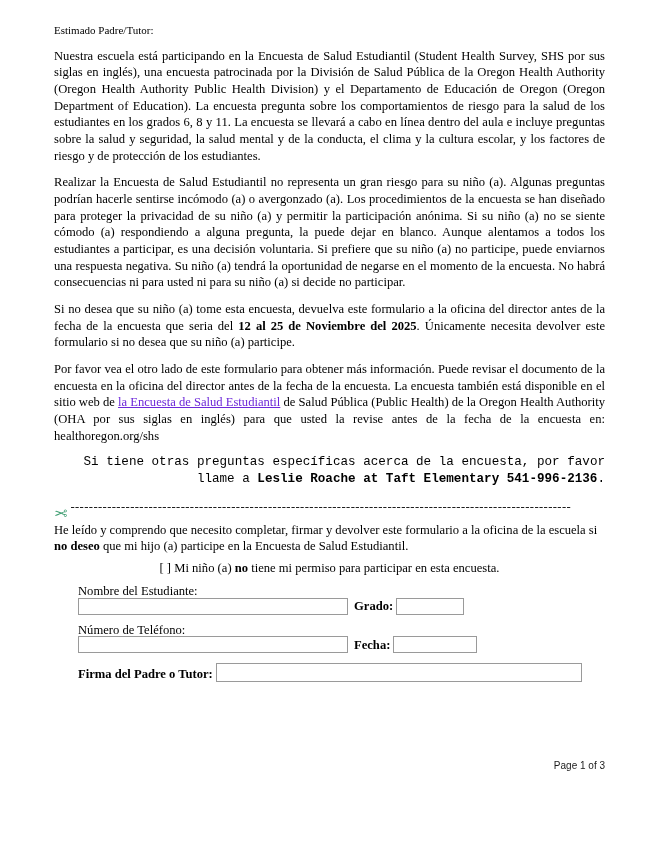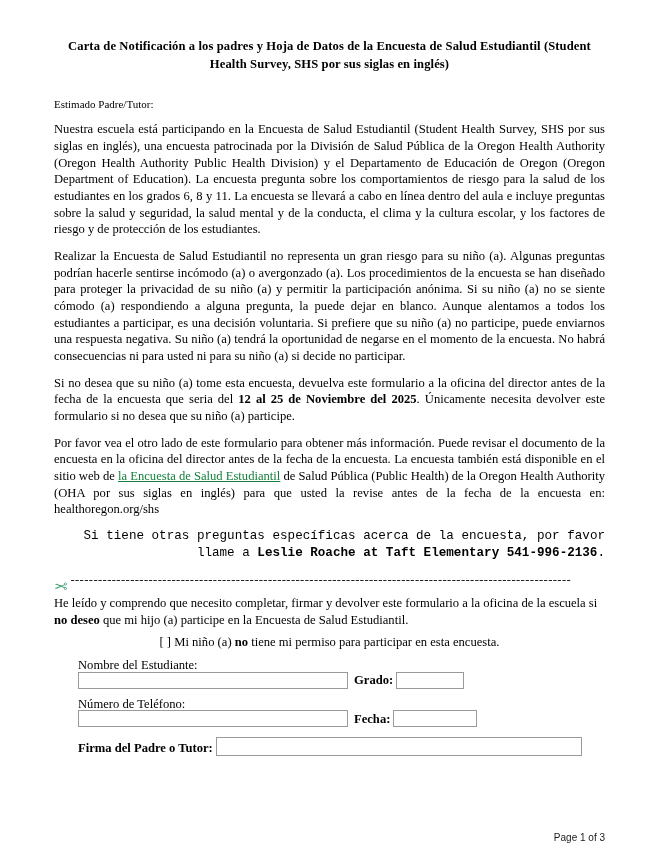--- a/index.html
+++ b/index.html
@@ -44,21 +44,21 @@
     padding-top: 10px;
     text-align: justify;
     text-justify: inter-word;
   }
   p.body-par.tight {
     text-align: right;
     font-family: Liberation Mono, monospace;
   }
   b, .b { font-weight: bold; }
   a.inline-link {
-    color: #15803d;
+    color: #6d28d9;
     text-decoration: underline;
   }
   .cutline {
     position: relative;
     padding-top: 11px;
     height: 18px;
     white-space: nowrap;
     overflow: hidden;
   }
   .scissors {
@@ -118,34 +118,33 @@
   .box-phone { width: 270px; }
   .box-fecha { width: 84px; margin-left: 2px; }
   .box-firma { width: 366px; margin-left: 3px; height: 19px; }
   .gap-label {
     padding-left: 6px;
     padding-right: 1px;
   }
   .footer {
     position: absolute;
     left: 0;
-    top: 832px;
+    top: 760px;
     width: 551px;
     text-align: right;
     font-family: "Liberation Sans", "DejaVu Sans", sans-serif;
     font-size: 10px;
     color: #1a1a1a;
   }
 </style>
 </head>
 <body>
 
 <div class="page">
 
-  <h1 class="doc-title">Carta de Notificación a los padres y Hoja de Datos de la Encuesta de Salud Estudiantil (Student Health Survey, SHS por sus siglas en inglés)</h1>
 
   <p class="salutation">Estimado Padre/Tutor:</p>
 
   <p class="body-par">Nuestra escuela está participando en la Encuesta de Salud Estudiantil (Student Health Survey, SHS por sus siglas en inglés), una encuesta patrocinada por la División de Salud Pública de la Oregon Health Authority (Oregon Health Authority Public Health Division) y el Departamento de Educación de Oregon (Oregon Department of Education). La encuesta pregunta sobre los comportamientos de riesgo para la salud de los estudiantes en los grados 6, 8 y 11. La encuesta se llevará a cabo en línea dentro del aula e incluye preguntas sobre la salud y seguridad, la salud mental y de la conducta, el clima y la cultura escolar, y los factores de riesgo y de protección de los estudiantes.</p>
 
   <p class="body-par">Realizar la Encuesta de Salud Estudiantil no representa un gran riesgo para su niño (a). Algunas preguntas podrían hacerle sentirse incómodo (a) o avergonzado (a). Los procedimientos de la encuesta se han diseñado para proteger la privacidad de su niño (a) y permitir la participación anónima. Si su niño (a) no se siente cómodo (a) respondiendo a alguna pregunta, la puede dejar en blanco. Aunque alentamos a todos los estudiantes a participar, es una decisión voluntaria. Si prefiere que su niño (a) no participe, puede enviarnos una respuesta negativa. Su niño (a) tendrá la oportunidad de negarse en el momento de la encuesta. No habrá consecuencias ni para usted ni para su niño (a) si decide no participar.</p>
 
   <p class="body-par"><span>Si no desea que su niño (a) tome esta encuesta, devuelva este formulario a la oficina del director antes de la fecha de la encuesta que seria del </span><b>12 al 25 de Noviembre del 2025</b><span>. Únicamente necesita devolver este formulario si no desea que su niño (a) participe.</span></p>
 
   <p class="body-par"><span>Por favor vea el otro lado de este formulario para obtener más información. Puede revisar el documento de la encuesta en la oficina del director antes de la fecha de la encuesta. La encuesta también está disponible en el sitio web de </span><a class="inline-link" href="#">la Encuesta de Salud Estudiantil</a><span> de Salud Pública (Public Health) de la Oregon Health Authority (OHA por sus siglas en inglés) para que usted la revise antes de la fecha de la encuesta en: healthoregon.org/shs</span></p>

